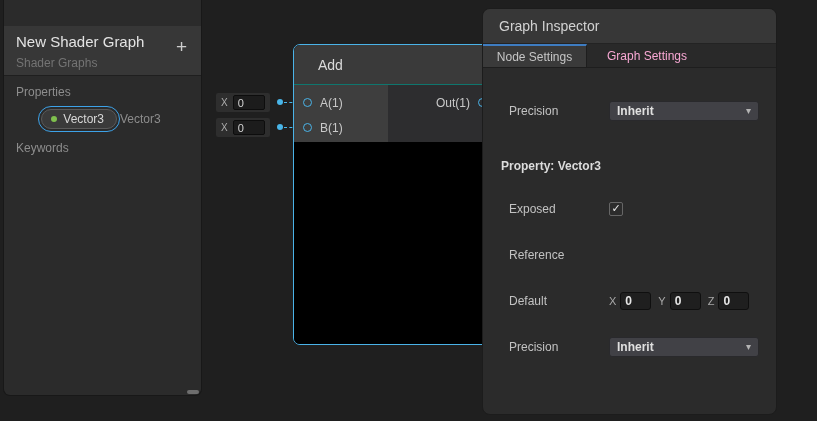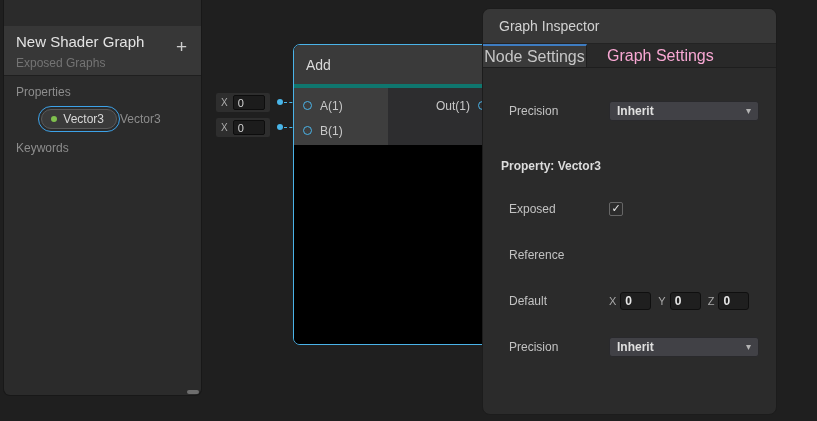--- a/index.html
+++ b/index.html
@@ -54,22 +54,22 @@
   }
   .pw-dot { position:absolute; width:6px; height:6px; background:#49b5e8; border-radius:50%; }
   .edge { position:absolute; width:19px; height:0; border-top:1px dashed #49b5e8; }
   
   .node {
     position:absolute; left:293px; top:44px; width:204px; height:301px;
     box-sizing:border-box; border:1.5px solid #4ab3e8; border-radius:7px;
     background:#000; overflow:hidden; display:flex; flex-direction:column;
   }
   .node-title {
-    flex:0 0 39px; background:#3a3a3a; border-bottom:4px solid #0f766e;
-    display:flex; align-items:center; padding-left:12px; font-size:14px; color:#dadada;
+    flex:0 0 39px; background:#3a3a3a; border-bottom:1px solid #0f766e;
+    display:flex; align-items:center; padding-left:24px; font-size:14px; color:#dadada;
   }
   .node-ports { display:flex; flex:0 0 57px; }
   .node-in { width:94px; background:#3e3e3e; padding-top:5px; box-sizing:border-box; }
   .node-out { flex:1; background:#2d2d2f; padding-top:5px; box-sizing:border-box; }
   .port-row { height:25px; display:flex; align-items:center; gap:8px; padding-left:9px; }
   .port-row.out { justify-content:flex-end; padding-left:4px; padding-right:9px; }
   .port-ring {
     width:9px; height:9px; border:1.5px solid #4ab3e8; border-radius:50%;
     box-sizing:border-box; background:transparent; flex:0 0 9px;
   }
@@ -80,21 +80,21 @@
     position:absolute; left:482px; top:8px; width:295px; height:407px;
     background:#2b2b2b; border:1px solid #1c1c1c; border-radius:8px;
     box-sizing:border-box; overflow:hidden;
   }
   .insp-title {
     height:34px; background:#373737; border-bottom:1px solid #232323;
     display:flex; align-items:center; padding-left:16px; font-size:14px; color:#d2d2d2;
   }
   .insp-tabs { display:flex; height:23px; background:#292929; border-bottom:1px solid #1e1e1e; }
   .tab {
-    display:flex; align-items:center; justify-content:center; font-size:16px;
+    display:flex; align-items:center; justify-content:center; font-size:12px;
     color:#c6c6c6; box-sizing:border-box; cursor:default;
   }
   .tab.active {
     width:104px; background:#3a3a3a; border-top:2px solid #3e7cc1;
     border-right:1px solid #1e1e1e;
   }
   .tab.inactive { padding:11px 20px; color:#f9a8d4; }
   .insp-body { padding:7px 17px 0 18px; }
   .insp-heading { font-size:12px; font-weight:bold; color:#dcdcdc; margin:3px 0 7px; }
   .insp-row { display:flex; align-items:center; margin-bottom:3px; min-height:21px;margin-top:25px; }
@@ -129,21 +129,21 @@
 </style>
 </head>
 <body>
 
 <div class="stage">
 
   <div class="blackboard">
     <div class="bb-header">
       <div class="bb-title">New Shader Graph</div>
       <div class="bb-plus">+</div>
-      <div class="bb-sub">Exposed Graphs</div>
+      <div class="bb-sub">Shader Graphs</div>
     </div>
     <div class="bb-section">Properties</div>
     <div class="property-row">
       <div class="pill-outline">
         <div class="pill">
           <span class="pill-dot"></span>
           <span class="pill-label">Vector3</span>
         </div>
       </div>
       <div class="prop-type">Vector3</div>

